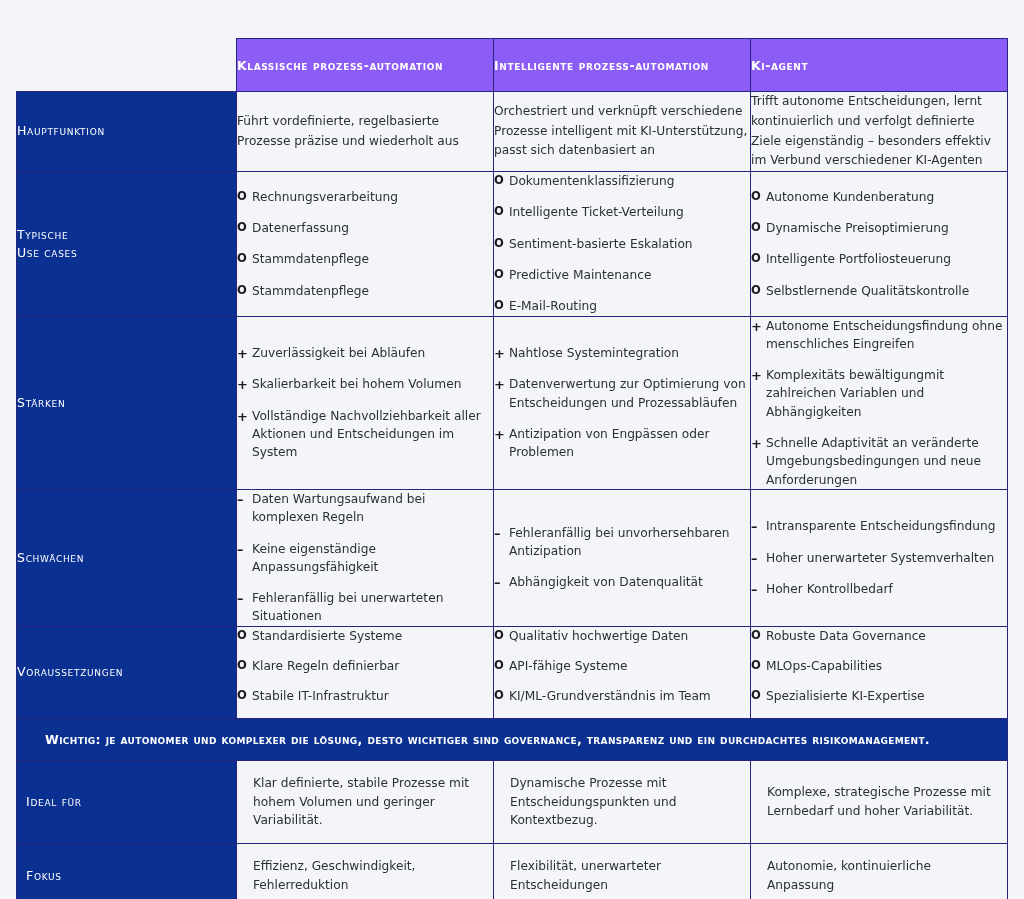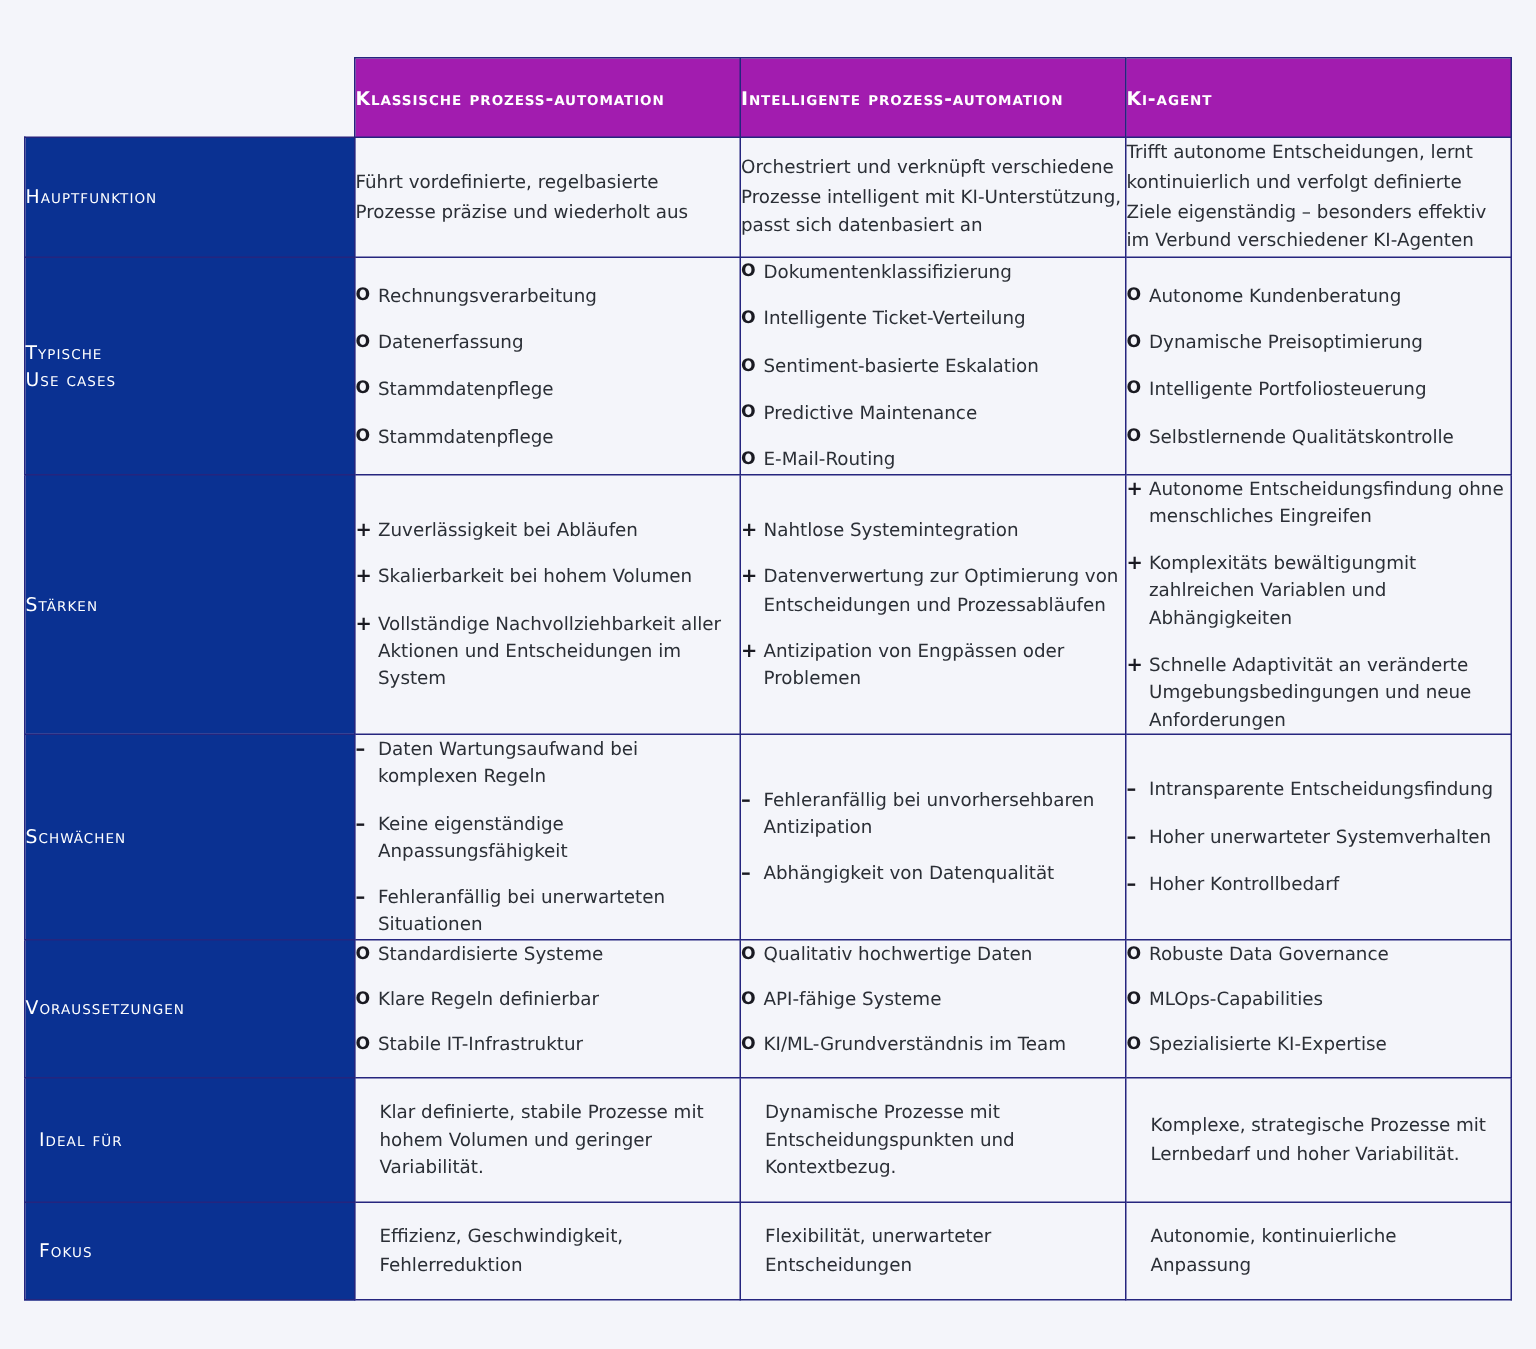--- a/index.html
+++ b/index.html
@@ -39,21 +39,21 @@
     padding: 0;
     border: 1px solid #25257e;
   }
 
   
   .corner-cell {
     border: none !important;
     background: transparent;
   }
   .col-header {
-    background: #a21caf;
+    background: #8b5cf6;
     color: #ffffff;
     height: 52px;
     padding: 0 14px;
     text-align: left;
     font-weight: 700;
     font-size: 12.5px;
     font-variant: small-caps;
     text-transform: lowercase;
     letter-spacing: 0.6px;
     border: 1px solid #25257e;
@@ -285,20 +285,25 @@
         </td>
         <td class="cell compact">
           <ul class="items marker-circle">
             <li><span class="marker">O</span><span>Robuste Data Governance</span></li>
             <li><span class="marker">O</span><span>MLOps-Capabilities</span></li>
             <li><span class="marker">O</span><span>Spezialisierte KI-Expertise</span></li>
           </ul>
         </td>
       </tr>
 
+      <tr>
+        <td class="banner-cell" colspan="4">
+          <div class="banner-text">Wichtig: Je autonomer und komplexer die Lösung, desto wichtiger sind Governance, Transparenz und ein durchdachtes Risikomanagement.</div>
+        </td>
+      </tr>
 
       <tr>
         <td class="row-label short">
           <span class="lbl-line">Ideal für</span>
         </td>
         <td class="cell short">
           <p class="para">Klar definierte, stabile Prozesse mit hohem Volumen und geringer Variabilität.</p>
         </td>
         <td class="cell short">
           <p class="para">Dynamische Prozesse mit Entscheidungspunkten und Kontextbezug.</p>

